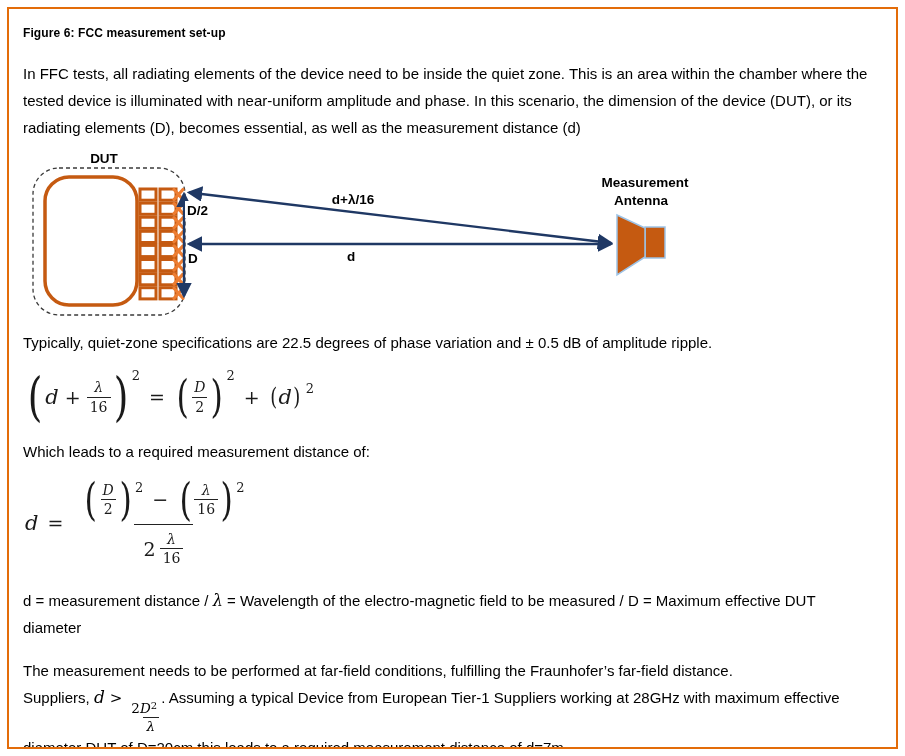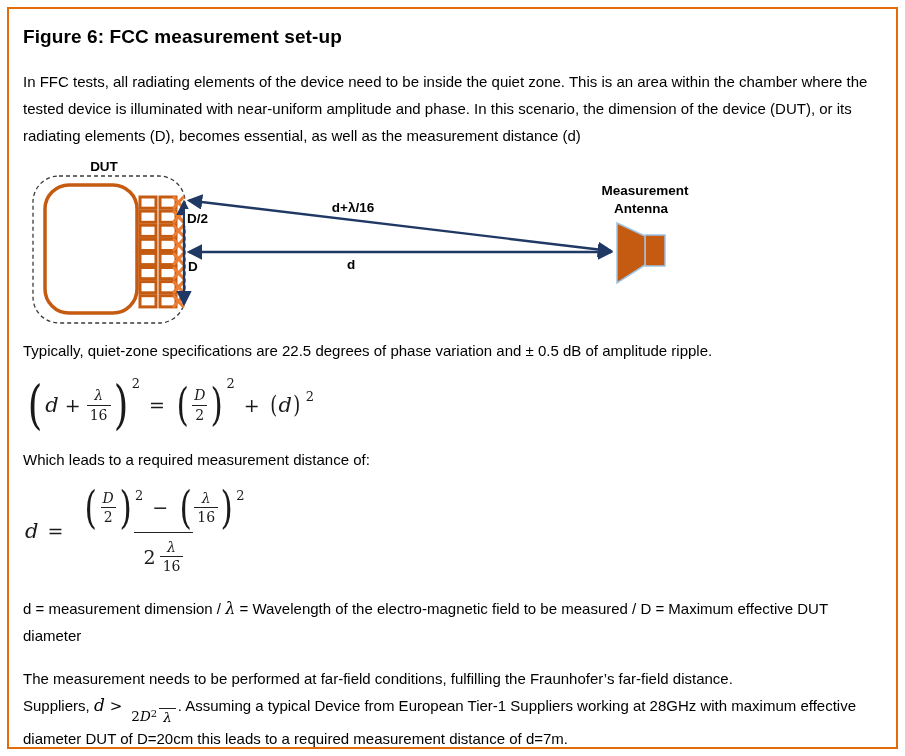--- a/index.html
+++ b/index.html
@@ -7,21 +7,21 @@
   body { font-family:"Liberation Sans","DejaVu Sans",sans-serif; color:#000; position:relative; }
 
   .frame {
     position:absolute; inset:7px;
     border:2px solid #E36C09;
     background:#fff;
     padding:13px 20px 10px 14px;
     overflow:hidden;
   }
 
-  .title { font-size:19px; font-weight:700; margin:4px 0 20px 0; letter-spacing:.1px; }
+  .title { font-size:12px; font-weight:700; margin:4px 0 20px 0; letter-spacing:.1px; }
 
   p.body-text { font-size:15px; line-height:27px; }
   .intro { max-width:868px; }
 
   .diagram-wrap { margin:6px 0 6px 0; }
 
   .quiet { margin:2px 0 12px 0; }
   .which { margin:0 0 2px 0; }
   .defs  { margin:6px 0 10px 0; max-width:868px; }
   .far   { max-width:868px; }
@@ -56,21 +56,21 @@
   .sup { font-size:13px; font-style:normal; align-self:flex-start; }
   .sup.s-top  { margin:0 0 0 1px; }
   .sup.s-mid  { margin:13px 0 0 4px; }
 
   .bigfrac { display:inline-flex; flex-direction:column; align-items:center; }
   .bigfrac .bnum { display:flex; align-items:center; padding:0 10px 5px; }
   .bigfrac .bden { display:flex; align-items:center; border-top:1.6px solid #222;
                    padding:6px 10px 0; }
   .bigfrac .two { font-style:normal; font-size:19px; margin-right:4px; }
 
-  .ifrac { display:inline-flex; flex-direction:row; align-items:flex-start;
+  .ifrac { display:inline-flex; flex-direction:column; align-items:flex-end;
            vertical-align:-10px; font-family:"DejaVu Serif","Liberation Serif",serif;
            line-height:1.1; margin:0 2px; }
   .ifrac .inum { font-size:13.5px; padding:0 2px 1px; }
   .ifrac .iden { border-top:1.2px solid #222; font-size:13.5px; padding:1px 4px 0; }
   .ifrac .isup { font-size:10px; vertical-align:4px; font-style:normal; }
   .inline-d { font-family:"DejaVu Serif","Liberation Serif",serif; font-style:italic;
               font-size:17px; }
   .inline-gt { font-family:"DejaVu Serif","Liberation Serif",serif; font-size:15px;
                margin:0 5px; }
   .def-lam { font-family:"DejaVu Serif","Liberation Serif",serif; font-size:16px; }
@@ -207,20 +207,20 @@
       <span class="bden">
         <span class="two">2</span>
         <span class="frac">
           <span class="num math-var">λ</span>
           <span class="den up">16</span>
         </span>
       </span>
     </span>
   </div>
 
-  <p class="body-text defs"><span>d = measurement dimension / </span><span class="def-lam math-var">λ</span><span> = Wavelength of the electro-magnetic field to be measured / D = Maximum effective DUT diameter</span></p>
+  <p class="body-text defs"><span>d = measurement distance / </span><span class="def-lam math-var">λ</span><span> = Wavelength of the electro-magnetic field to be measured / D = Maximum effective DUT diameter</span></p>
 
   <p class="body-text far"><span class="line1">The measurement needs to be performed at far-field conditions, fulfilling the Fraunhofer’s far-field distance.</span><span>Suppliers, </span><span class="inline-d">d</span><span class="inline-gt">&gt;</span><span class="ifrac">
         <span class="inum"><span class="up">2</span><span class="math-var">D</span><span class="isup">2</span></span>
         <span class="iden math-var">λ</span>
       </span><span>.</span><span> Assuming a typical Device from European Tier-1 Suppliers working at 28GHz with maximum effective diameter DUT of D=20cm this leads to a required measurement distance of d=7m.</span></p>
 
 </div>
 
 </body></html>

